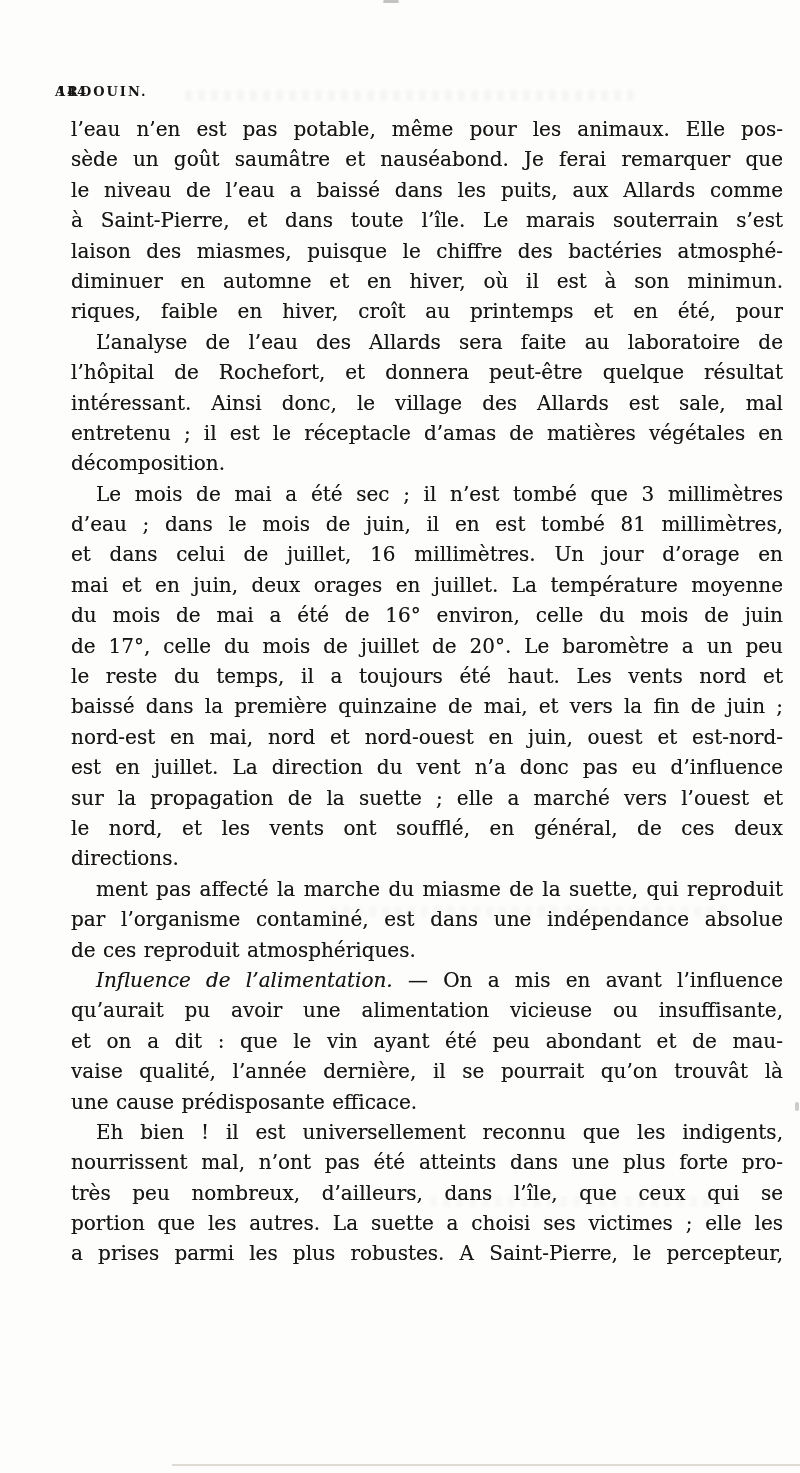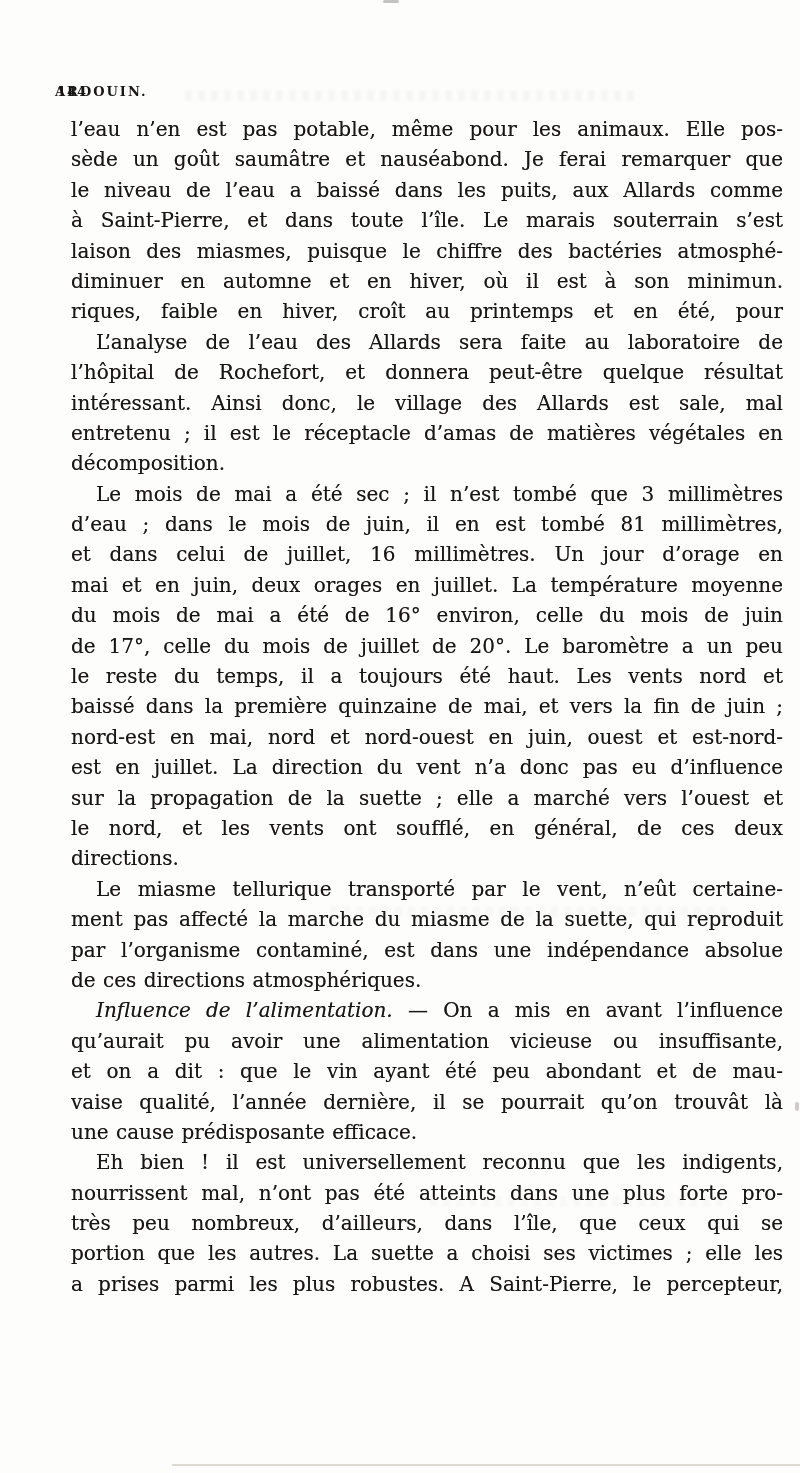--- a/index.html
+++ b/index.html
@@ -121,24 +121,23 @@
         <div class="line">de 17°, celle du mois de juillet de 20°. Le baromètre a un peu</div>
         <div class="line">le reste du temps, il a toujours été haut. Les vents nord et</div>
         <div class="line">baissé dans la première quinzaine de mai, et vers la fin de juin ;</div>
         <div class="line">nord-est en mai, nord et nord-ouest en juin, ouest et est-nord-</div>
         <div class="line">est en juillet. La direction du vent n’a donc pas eu d’influence</div>
         <div class="line">sur la propagation de la suette ; elle a marché vers l’ouest et</div>
         <div class="line">le nord, et les vents ont soufflé, en général, de ces deux</div>
         <div class="line last">directions.</div>
       </div>
       <div class="para indented">
-        <div class="line">Le miasme tellurique transporté par le vent, n’eût certaine-</div>
         <div class="line">ment pas affecté la marche du miasme de la suette, qui reproduit</div>
         <div class="line">par l’organisme contaminé, est dans une indépendance absolue</div>
-        <div class="line last">de ces directions atmosphériques.</div>
+        <div class="line last">de ces reproduit atmosphériques.</div>
       </div>
       <div class="para indented">
         <div class="line"><span class="italic">Influence de l’alimentation.</span><span class=""> — On a mis en avant l’influence</span></div>
         <div class="line">qu’aurait pu avoir une alimentation vicieuse ou insuffisante,</div>
         <div class="line">et on a dit : que le vin ayant été peu abondant et de mau-</div>
         <div class="line">vaise qualité, l’année dernière, il se pourrait qu’on trouvât là</div>
         <div class="line last">une cause prédisposante efficace.</div>
       </div>
       <div class="para indented">
         <div class="line">Eh bien ! il est universellement reconnu que les indigents,</div>

